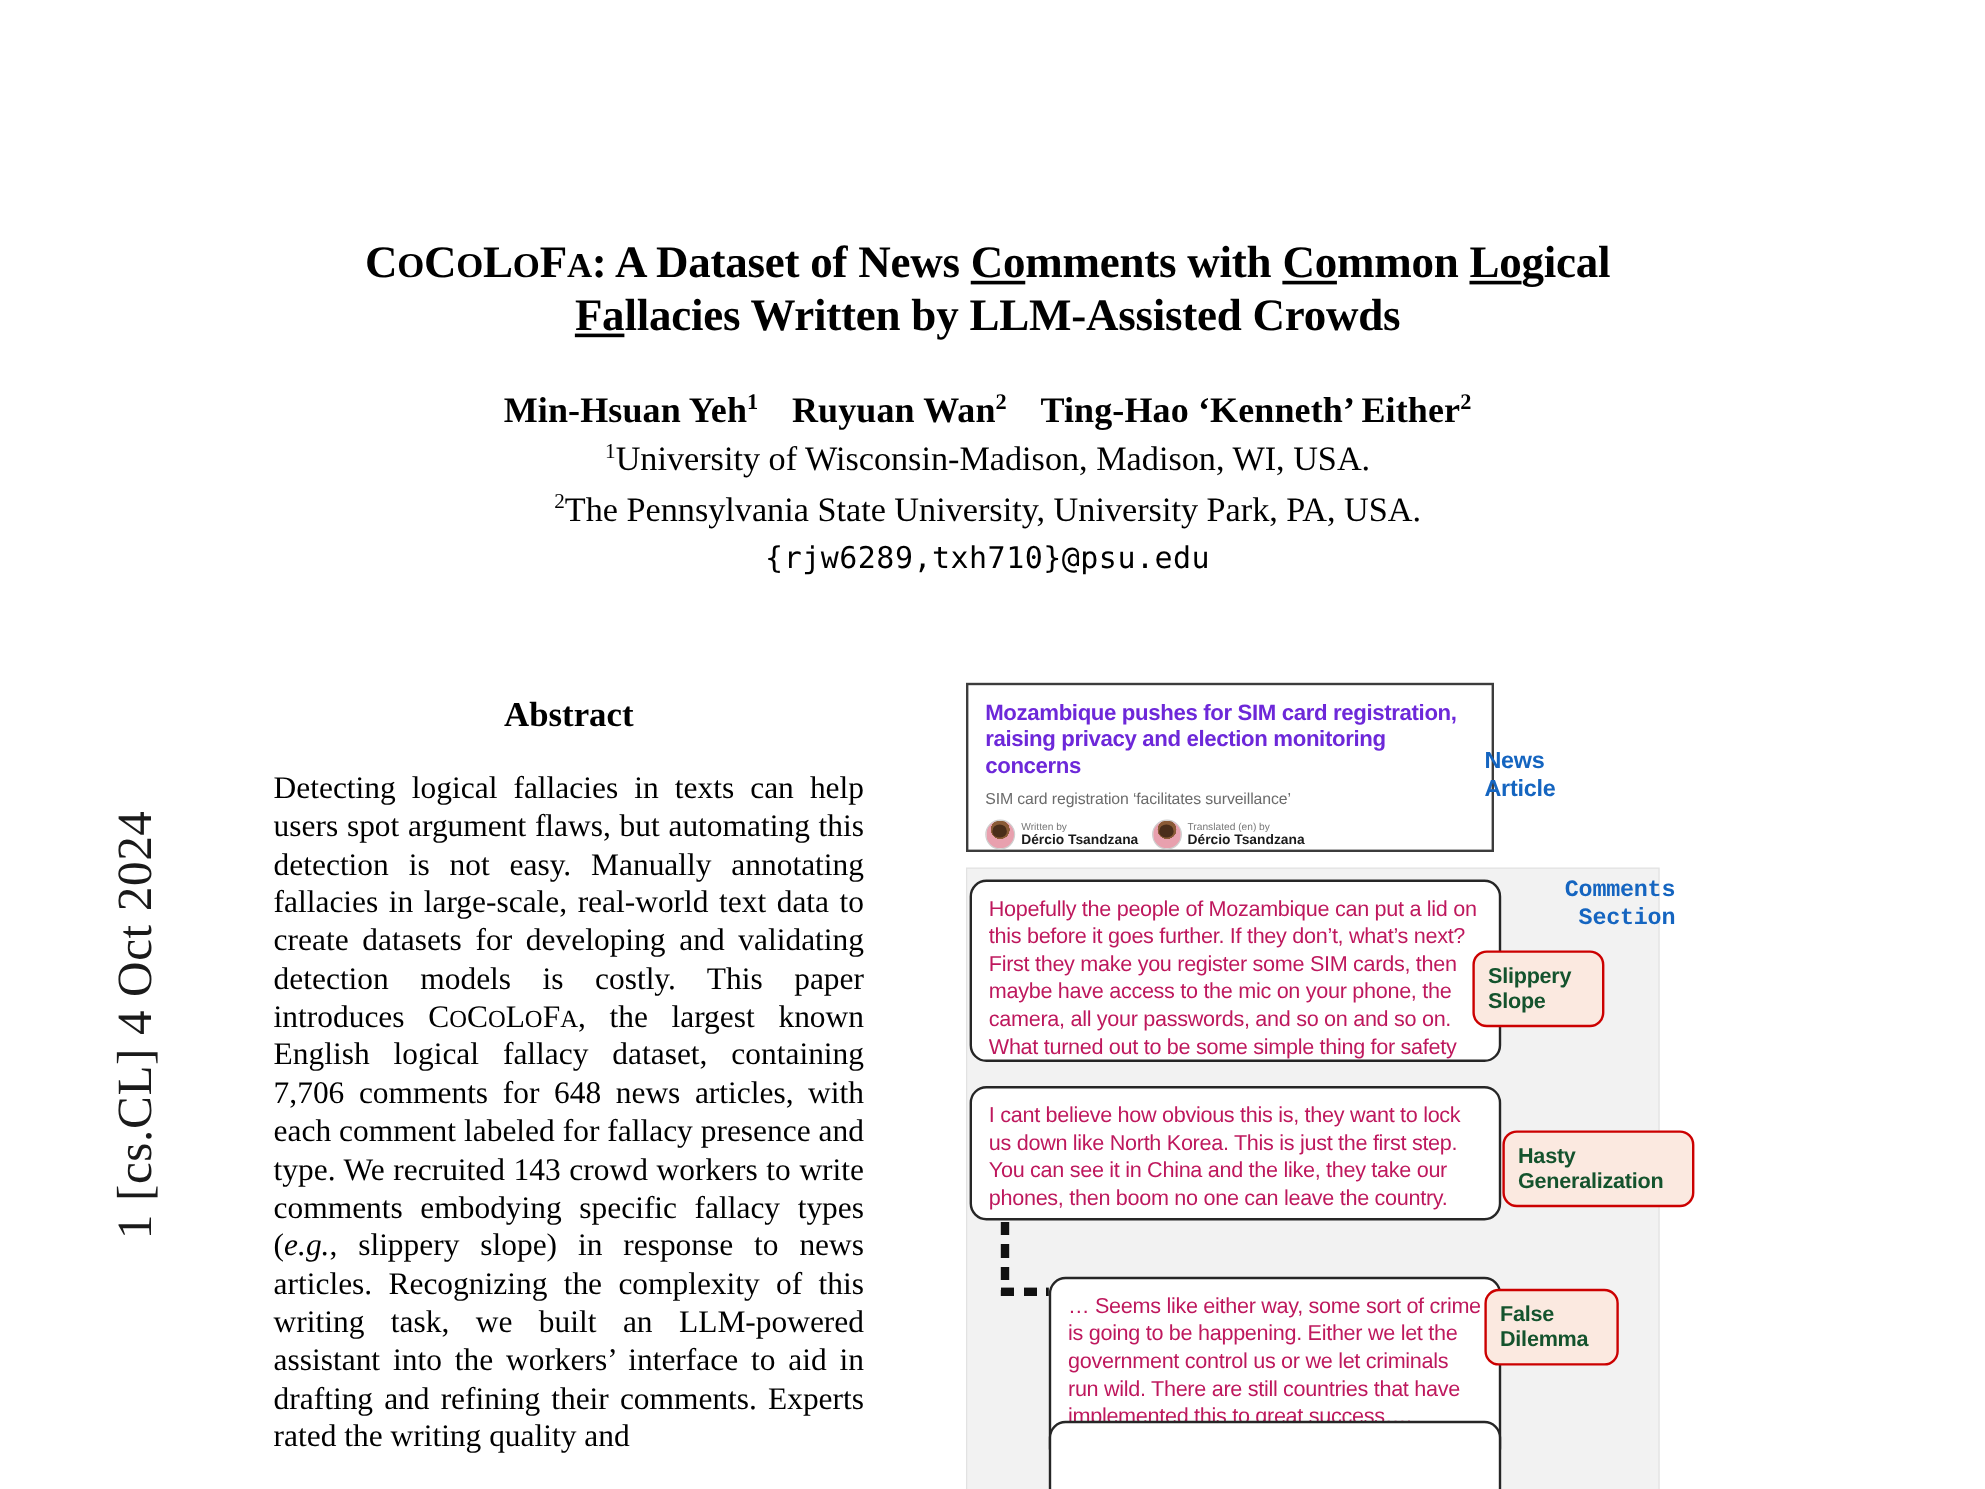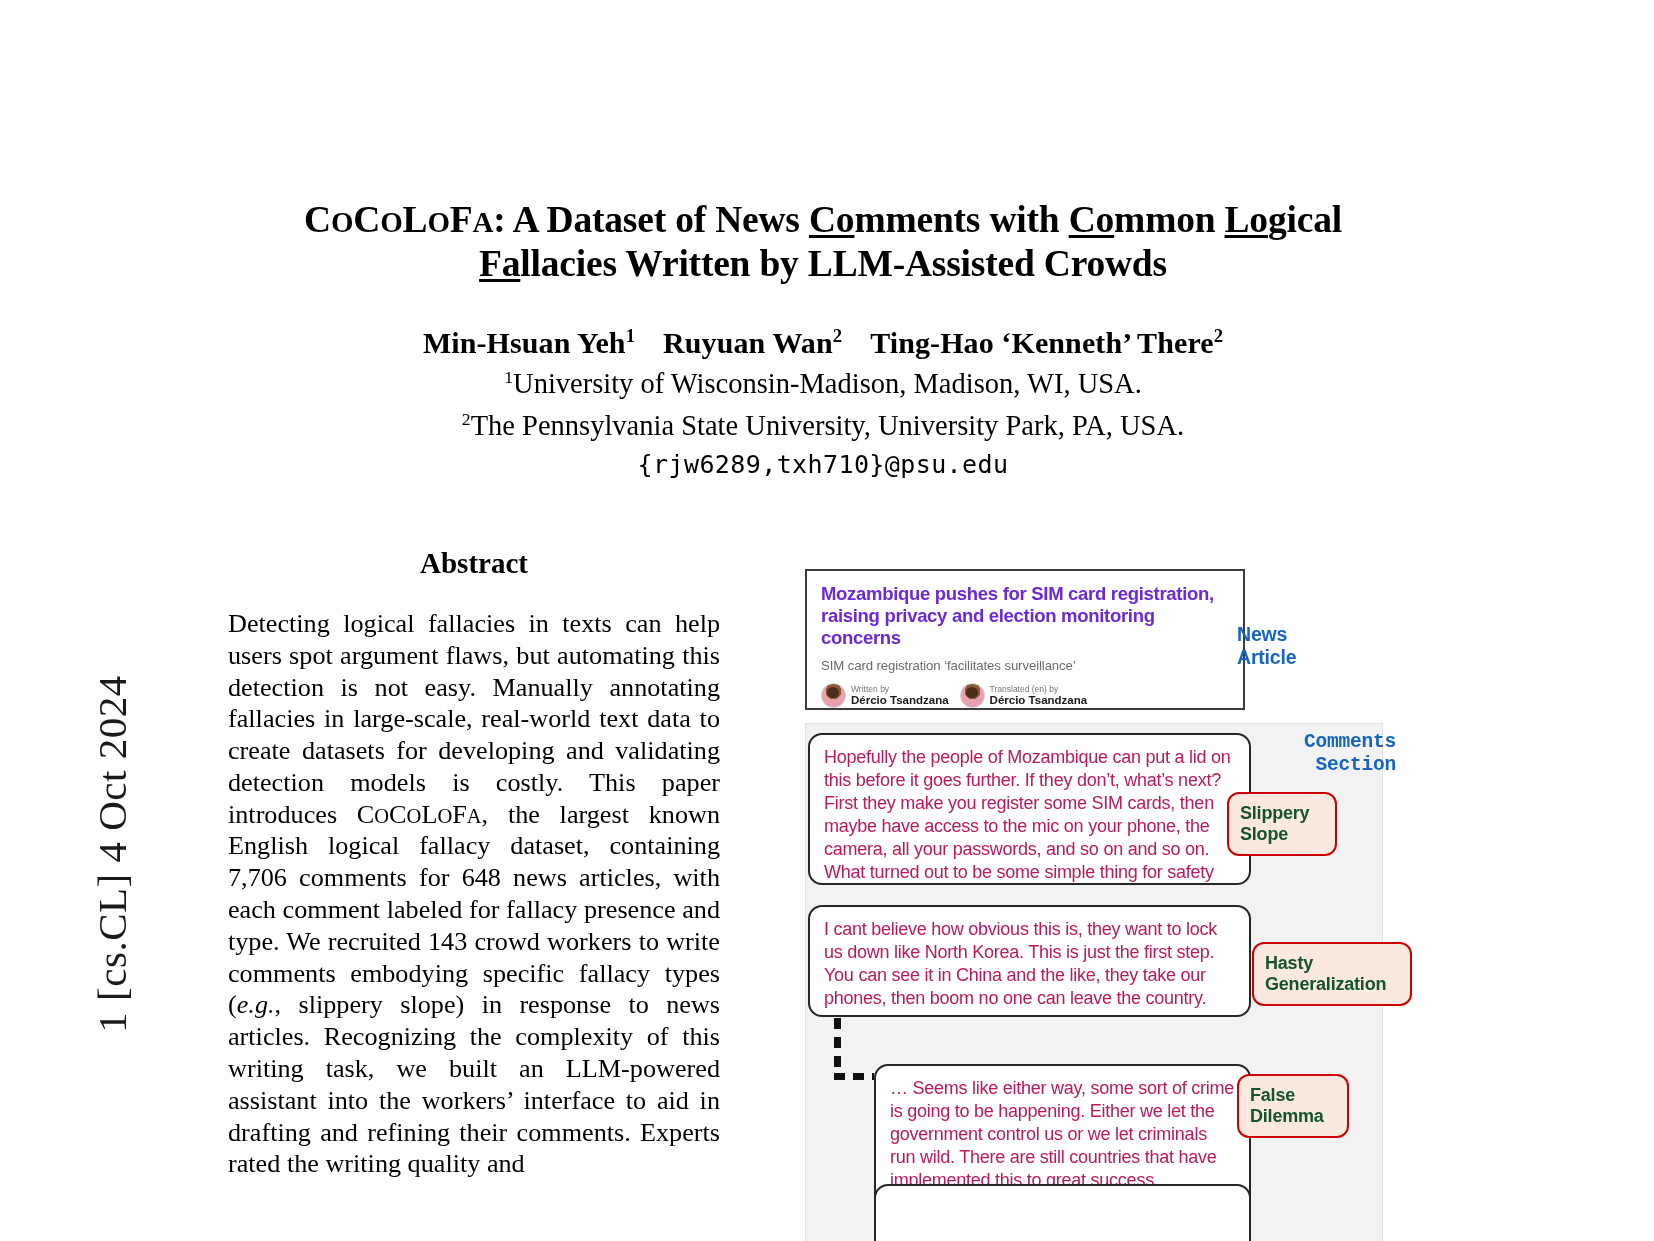--- a/index.html
+++ b/index.html
@@ -82,21 +82,21 @@
     font-size: 25px;
     letter-spacing: 0.4px;
     margin-top: 4px;
     line-height: 1.25;
   }
 
   
   #abstract-col {
     position: absolute;
     left: 228px;
-    top: 547px;
+    top: 580px;
     width: 492px;
   }
   #abstract-heading {
     font-family: "Liberation Serif", "DejaVu Serif", serif;
     font-weight: bold;
     font-size: 29px;
     text-align: center;
     margin-bottom: 28px;
   }
   #abstract-body {
@@ -278,21 +278,21 @@
   <div class="paper-title">
     <span class="sc"><span class="cap">C</span><span class="small">O</span><span class="cap">C</span><span class="small">O</span><span class="cap">L</span><span class="small">O</span><span class="cap">F</span><span class="small">A</span></span><span>: A Dataset of News </span><span class="u">Co</span><span>mments with </span><span class="u">Co</span><span>mmon </span><span class="u">Lo</span><span>gical</span>
   </div>
   <div class="paper-title">
     <span class="u">Fa</span><span>llacies Written by LLM-Assisted Crowds</span>
   </div>
 </div>
 
 <div id="author-block">
   <div class="authors-line">
-    <span>Min-Hsuan Yeh</span><sup>1</sup><span class="gap"></span><span>Ruyuan Wan</span><sup>2</sup><span class="gap"></span><span>Ting-Hao ‘Kenneth’ There</span><sup>2</sup>
+    <span>Min-Hsuan Yeh</span><sup>1</sup><span class="gap"></span><span>Ruyuan Wan</span><sup>2</sup><span class="gap"></span><span>Ting-Hao ‘Kenneth’ Either</span><sup>2</sup>
   </div>
   <div class="affil"><sup>1</sup><span>University of Wisconsin-Madison, Madison, WI, USA.</span></div>
   <div class="affil"><sup>2</sup><span>The Pennsylvania State University, University Park, PA, USA.</span></div>
   <div class="email">{rjw6289,txh710}@psu.edu</div>
 </div>
 
 <div id="abstract-col">
   <div id="abstract-heading">Abstract</div>
   <div id="abstract-body"><span>Detecting logical fallacies in texts can help users spot argument flaws, but automating this detection is not easy. Manually annotating fallacies in large-scale, real-world text data to create datasets for developing and validating detection models is costly. This paper introduces </span><span><span>C</span><span class="scsm">O</span><span>C</span><span class="scsm">O</span><span>L</span><span class="scsm">O</span><span>F</span><span class="scsm">A</span></span><span>, the largest known English logical fallacy dataset, containing 7,706 comments for 648 news articles, with each comment labeled for fallacy presence and type. We recruited 143 crowd workers to write comments embodying specific fallacy types (</span><i>e.g.</i><span>, slippery slope) in response to news articles. Recognizing the complexity of this writing task, we built an LLM-powered assistant into the workers’ interface to aid in drafting and refining their comments. Experts rated the writing quality and</span></div>
 </div>

